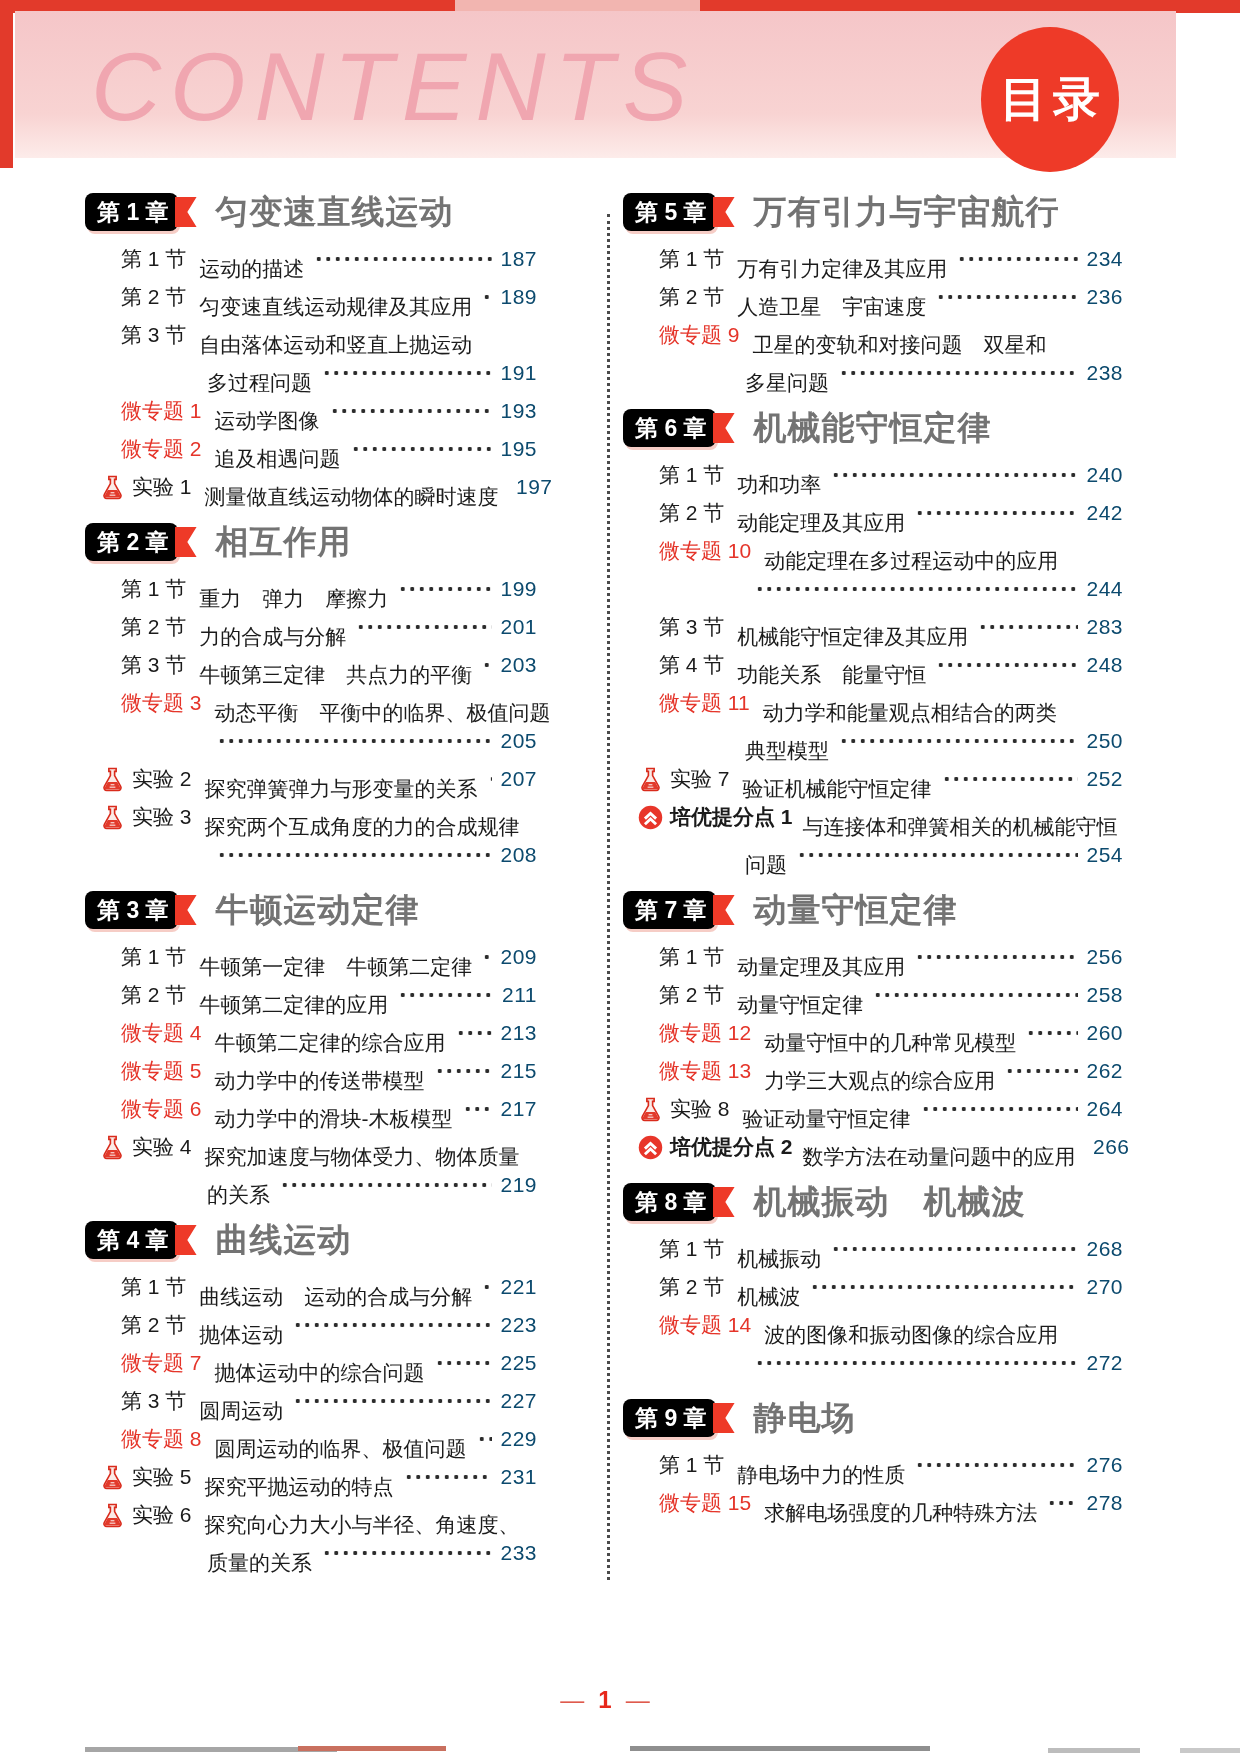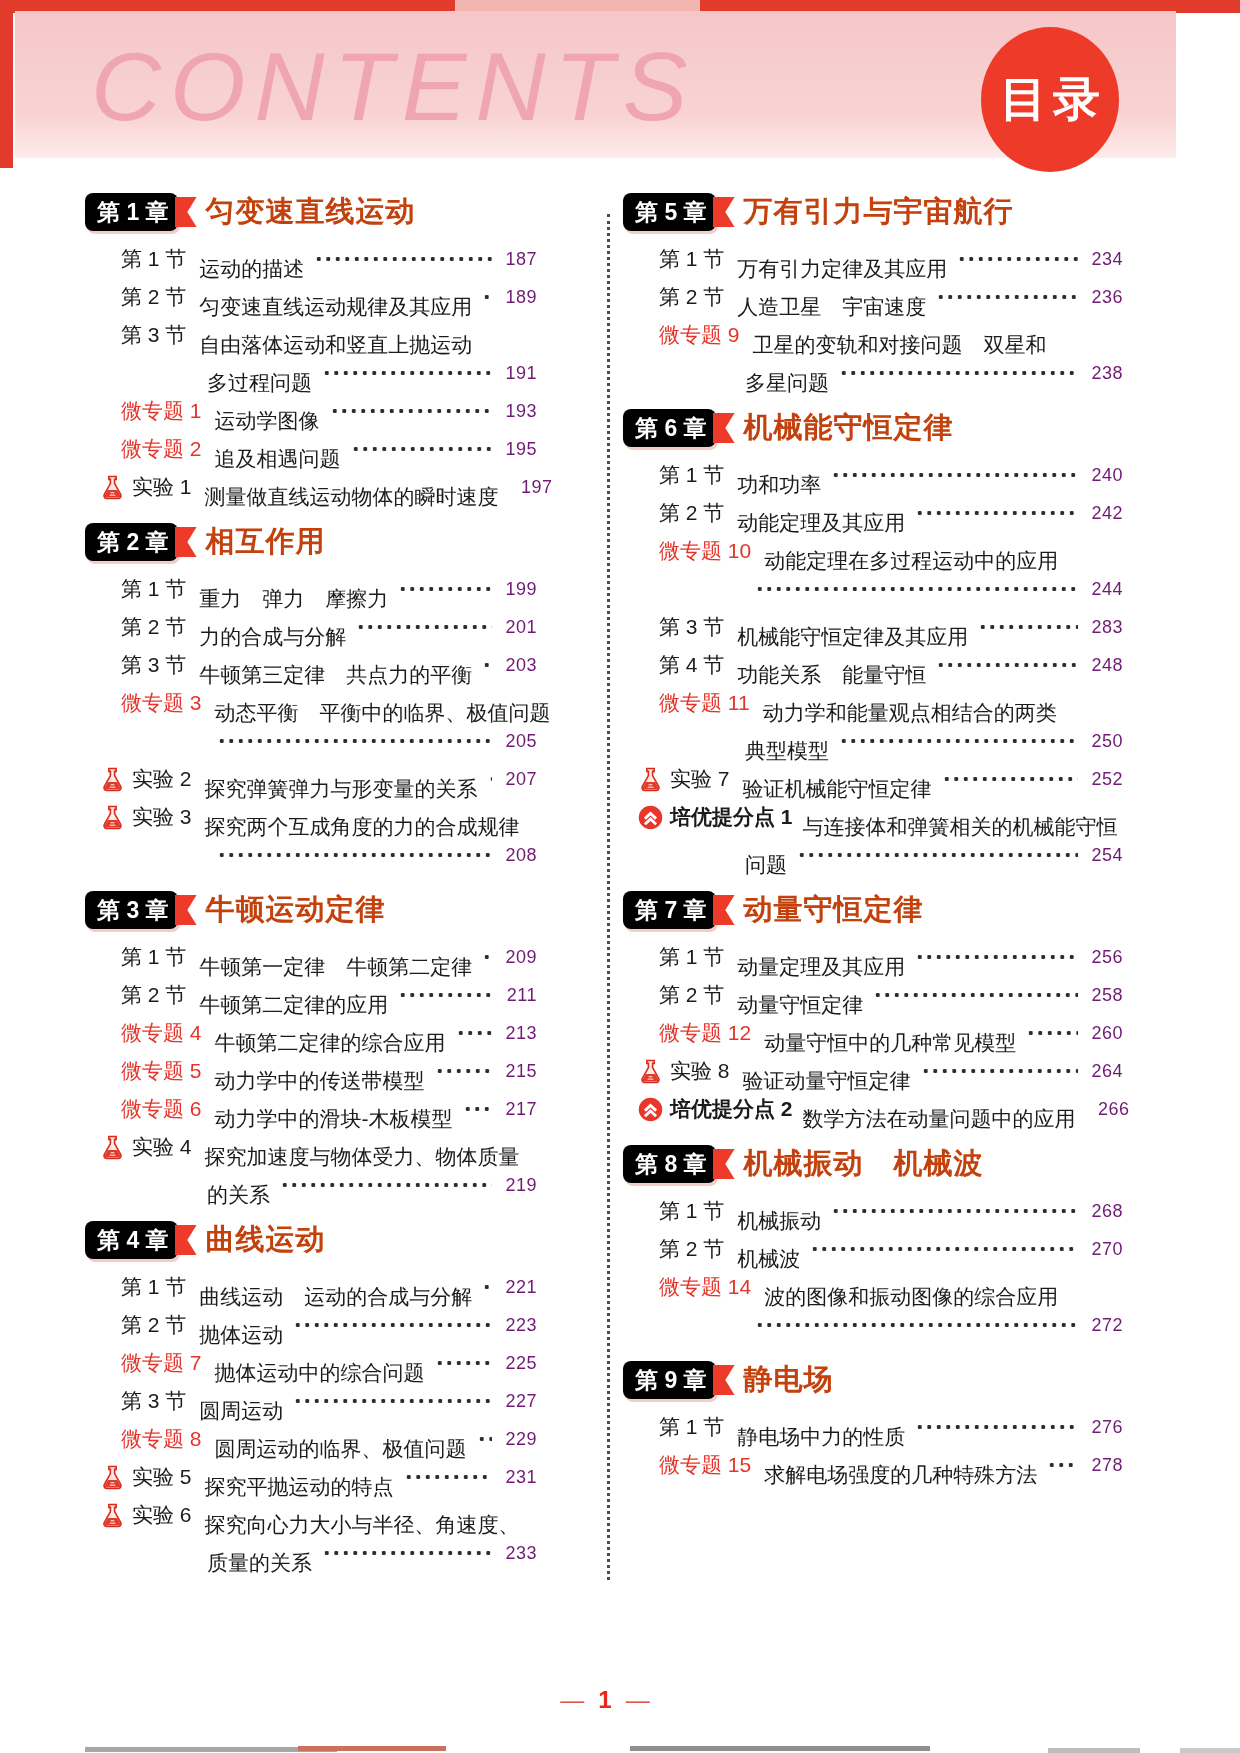--- a/index.html
+++ b/index.html
@@ -29,35 +29,35 @@
   .divider{position:absolute;left:607px;top:214px;height:1366px;border-left:3px dotted #4a4a4a;}
 
   
   .chapter-head{display:flex;align-items:center;height:40px;margin:16px 0 8px 0;}
   .chapter-head:first-child{margin-top:0;}
   .badge{position:relative;background:#000000;color:#fff;font-weight:bold;font-size:23px;
          height:38px;line-height:38px;padding:0 9px 0 12px;border-radius:8px;
          box-shadow:2px 3px 0 #f6cdc6;white-space:nowrap;}
   .badge::after{content:"";position:absolute;right:-19px;top:4px;bottom:4px;width:22px;
          background:#ee3a28;clip-path:polygon(0 0,100% 0,58% 50%,100% 100%,0 100%);}
-  .chapter-title{margin-left:28px;font-size:29px;font-weight:bold;color:#c2410c;letter-spacing:1px;white-space:nowrap;}
+  .chapter-title{margin-left:38px;font-size:33px;font-weight:bold;color:#737373;letter-spacing:1px;white-space:nowrap;}
 
   
   .row{display:flex;align-items:center;height:38px;font-size:21px;padding-left:36px;white-space:nowrap;}
   .row.icon-row{padding-left:14px;}
   .row.cont{padding-left:122px;}
   .ic{width:26px;height:26px;margin-right:7px;flex:none;display:flex;align-items:center;justify-content:center;}
   .lab{flex:none;margin-right:13px;color:#1b1b1b;}
   .lab.micro{color:#e5352a;}
   .lab.boost{font-weight:bold;margin-right:10px;}
   .title{flex:none;color:#1b1b1b;margin-top:20px;}
   .dots{flex:1 1 0;min-width:0;margin:0 7px 0 9px;height:100%;
         background-image:radial-gradient(circle,#2b2b2b 1.9px,transparent 2.4px);
         background-size:9.5px 100%;background-repeat:repeat-x;background-position:1px center;}
-  .pg{flex:none;min-width:38px;text-align:right;font-size:18px;color:#701a75;letter-spacing:.5px;}
+  .pg{flex:none;min-width:38px;text-align:right;font-size:21px;color:#0c4a6e;letter-spacing:.5px;}
 
   
   .footer{position:absolute;left:0;right:0;top:1686px;text-align:center;font-size:24px;
           transform:translateX(-15px);color:#df5a4d;}
   .footer .num{color:#e7281b;font-weight:bold;margin:0 14px;}
 </style>
 </head>
 <body>
 
 <div class="page">
@@ -414,20 +414,26 @@
         <span class="title">动量守恒定律</span>
         <span class="dots"></span>
         <span class="pg">258</span>
       </div>
       <div class="row">
         <span class="lab micro">微专题 12</span>
         <span class="title">动量守恒中的几种常见模型</span>
         <span class="dots"></span>
         <span class="pg">260</span>
       </div>
+      <div class="row">
+        <span class="lab micro">微专题 13</span>
+        <span class="title">力学三大观点的综合应用</span>
+        <span class="dots"></span>
+        <span class="pg">262</span>
+      </div>
       <div class="row icon-row">
         <span class="ic">
           <svg viewBox="0 0 24 26" width="23" height="25">
             <path d="M8.2 1.5 h7.6 v3 h-1.6 v4.4 l6.3 11.2 c1.1 1.9 -.3 4.4 -2.5 4.4 H6 c-2.2 0 -3.6 -2.5 -2.5 -4.4 L9.8 8.9 V4.5 H8.2 Z" fill="#fbeae6" stroke="#d92b1c" stroke-width="1.7"></path>
             <path d="M7.1 15.6 h9.8 l3.2 5.7 c.6 1 -.2 2.2 -1.4 2.2 H5.3 c-1.2 0 -2 -1.2 -1.4 -2.2 Z" fill="#e23a2b"></path>
             <path d="M10 18.5 h4 M9 21 h6" stroke="#ffffff" stroke-width="1"></path>
           </svg>
         </span>
         <span class="lab exp">实验 8</span>
         <span class="title">验证动量守恒定律</span>

